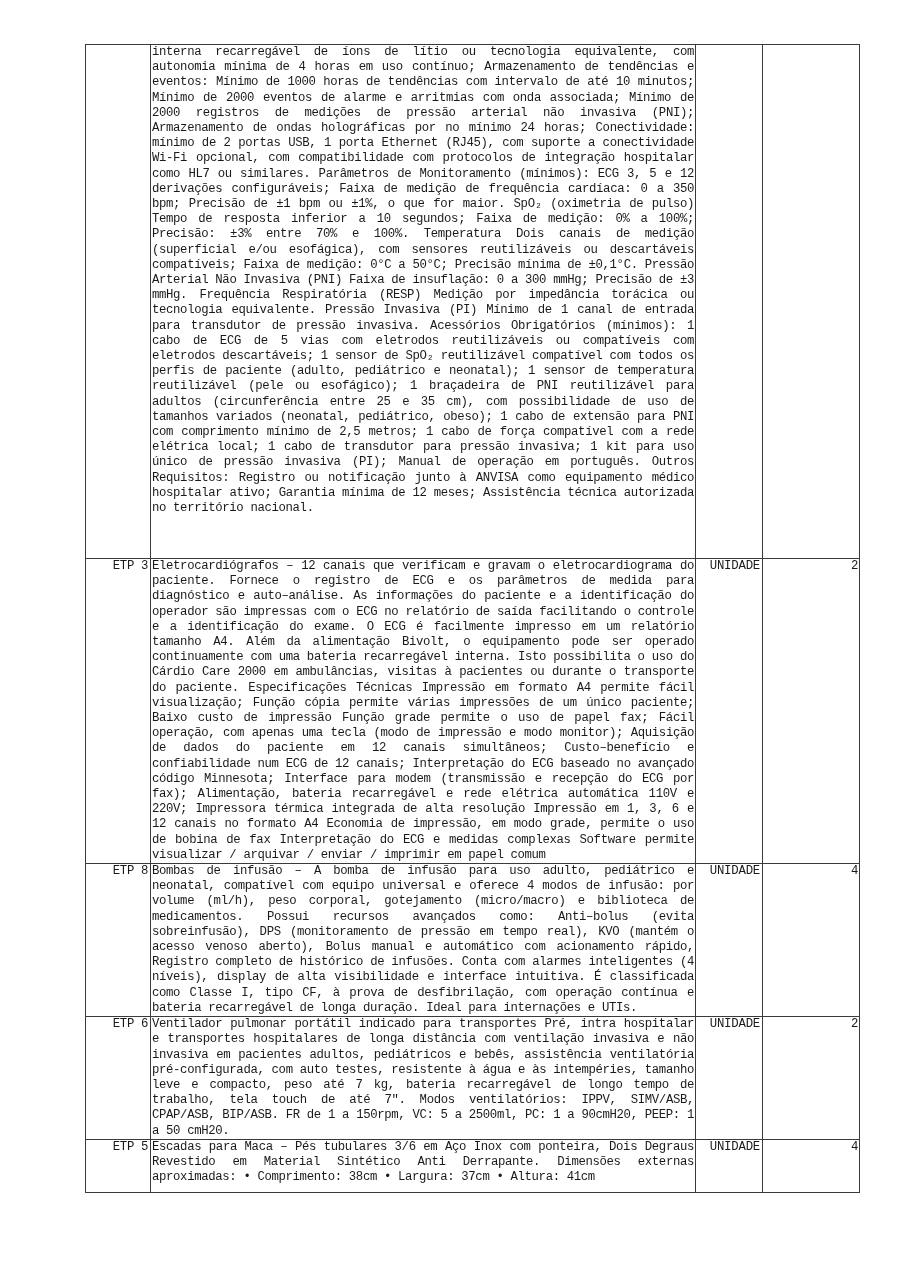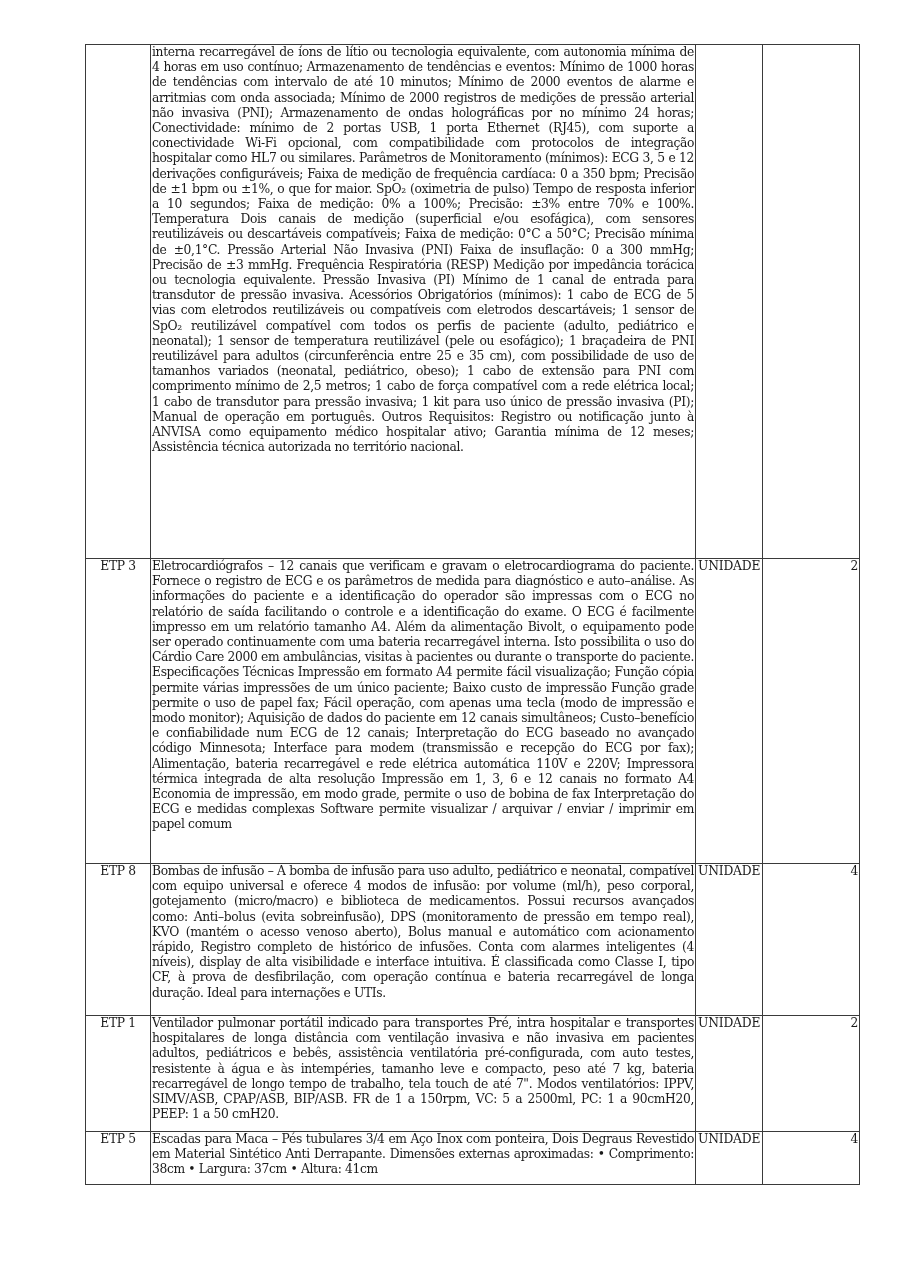--- a/index.html
+++ b/index.html
@@ -1,28 +1,28 @@
 <!DOCTYPE html>
 <html><head>
   <meta charset="utf-8">
   <style>
     html, body { margin: 0; padding: 0; background: #ffffff; }
     body { width: 900px; height: 1273px; position: relative; overflow: hidden;
            font-family: "DejaVu Serif", "Liberation Serif", serif; color: #1a1a1a; }
     .page { position: absolute; left: 85px; top: 44px; width: 774px; }
-    table { border-collapse: collapse; width: 774px; table-layout: fixed; }
+    table { border-collapse: collapse; width: 774px; table-layout: fixed; font-family: Liberation Mono, monospace; }
     td { border: 1.3px solid #3a3a3a; vertical-align: top; padding: 0 2px;
          font-size: 12.3px; line-height: 15.2px; letter-spacing: -0.35px; }
     col.c-id { width: 65px; }
     col.c-desc { width: 545px; }
     col.c-unit { width: 67px; }
     col.c-qty { width: 97px; }
-    td.id { text-align: center; padding-top: 0; }
+    td.id { text-align: right; padding-top: 0; }
     td.desc { text-align: justify; padding: 0 1px 0 1px; }
-    td.unit { text-align: center; padding-left: 2px; letter-spacing: -0.2px; }
+    td.unit { text-align: right; padding-left: 2px; letter-spacing: -0.2px; }
     td.qty { text-align: right; padding-right: 1px; }
     .r1 td { height: 513px; }
     .r3 td { height: 304px; }
     .r4 td { height: 151px; }
     .r5 td { height: 115px; }
     .r6 td { height: 52px; }
   </style>
 </head>
 <body>
 
@@ -47,26 +47,26 @@
         <td class="unit">UNIDADE</td>
         <td class="qty">2</td>
       </tr>
       <tr class="r4">
         <td class="id">ETP 8</td>
         <td class="desc">Bombas de infusão – A bomba de infusão para uso adulto, pediátrico e neonatal, compatível com equipo universal e oferece 4 modos de infusão: por volume (ml/h), peso corporal, gotejamento (micro/macro) e biblioteca de medicamentos. Possui recursos avançados como: Anti–bolus (evita sobreinfusão), DPS (monitoramento de pressão em tempo real), KVO (mantém o acesso venoso aberto), Bolus manual e automático com acionamento rápido, Registro completo de histórico de infusões. Conta com alarmes inteligentes (4 níveis), display de alta visibilidade e interface intuitiva. É classificada como Classe I, tipo CF, à prova de desfibrilação, com operação contínua e bateria recarregável de longa duração. Ideal para internações e UTIs.</td>
         <td class="unit">UNIDADE</td>
         <td class="qty">4</td>
       </tr>
       <tr class="r5">
-        <td class="id">ETP 1</td>
+        <td class="id">ETP 6</td>
         <td class="desc">Ventilador pulmonar portátil indicado para transportes Pré, intra hospitalar e transportes hospitalares de longa distância com ventilação invasiva e não invasiva em pacientes adultos, pediátricos e bebês, assistência ventilatória pré-configurada, com auto testes, resistente à água e às intempéries, tamanho leve e compacto, peso até 7 kg, bateria recarregável de longo tempo de trabalho, tela touch de até 7". Modos ventilatórios: IPPV, SIMV/ASB, CPAP/ASB, BIP/ASB. FR de 1 a 150rpm, VC: 5 a 2500ml, PC: 1 a 90cmH20, PEEP: 1 a 50 cmH20.</td>
         <td class="unit">UNIDADE</td>
         <td class="qty">2</td>
       </tr>
       <tr class="r6">
         <td class="id">ETP 5</td>
-        <td class="desc">Escadas para Maca – Pés tubulares 3/4 em Aço Inox com ponteira, Dois Degraus Revestido em Material Sintético Anti Derrapante. Dimensões externas aproximadas: • Comprimento: 38cm • Largura: 37cm • Altura: 41cm</td>
+        <td class="desc">Escadas para Maca – Pés tubulares 3/6 em Aço Inox com ponteira, Dois Degraus Revestido em Material Sintético Anti Derrapante. Dimensões externas aproximadas: • Comprimento: 38cm • Largura: 37cm • Altura: 41cm</td>
         <td class="unit">UNIDADE</td>
         <td class="qty">4</td>
       </tr>
     </tbody>
   </table>
 </div>
 
 </body></html>

